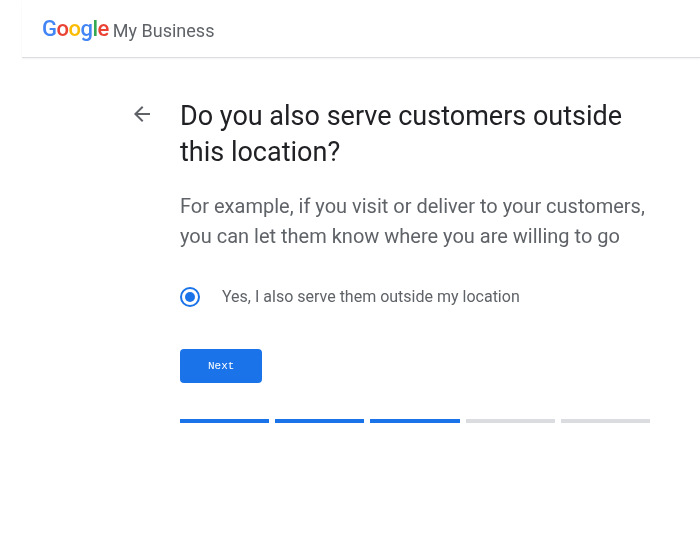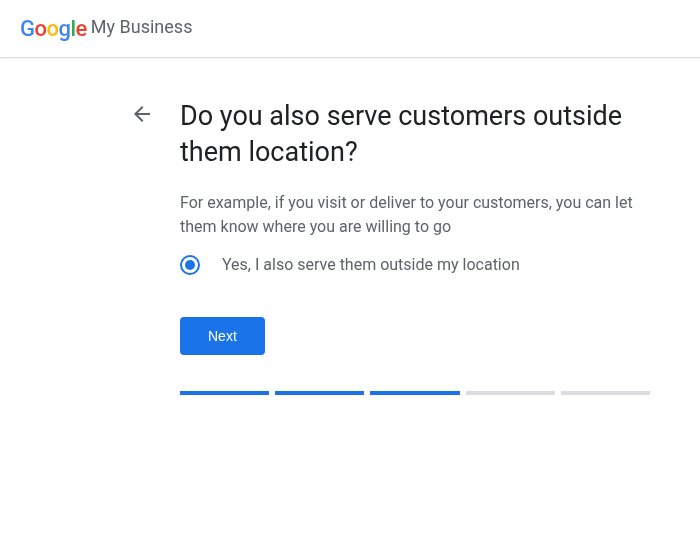--- a/index.html
+++ b/index.html
@@ -12,21 +12,22 @@
       background: #fff;
       width: 700px;
       height: 540px;
       overflow: hidden;
     }
     .header {
       padding: 16px 20px;
       border-bottom: 1px solid #dadce0;
       box-shadow: 0 1px 2px rgba(0,0,0,0.05);
       display: flex;
-      align-items: flex-start;
+      align-items: flex-end;
+      margin-left: 22px;
     }
     .google-logo {
       font-size: 22px;
       font-weight: 500;
       letter-spacing: -0.5px;
     }
     .g-blue { color: #4285F4; }
     .g-red { color: #EA4335; }
     .g-yellow { color: #FBBC05; }
     .g-green { color: #34A853; }
@@ -50,24 +51,24 @@
       margin-left: 50px;
     }
     .question-title {
       font-size: 27px;
       color: #202124;
       font-weight: 400;
       line-height: 1.35;
       margin-bottom: 20px;
     }
     .description {
-      font-size: 16px;
+      font-size: 20px;
       color: #5f6368;
       line-height: 1.5;
-      margin-bottom: 16px;
+      margin-bottom: 36px;
     }
     .radio-group {
       margin-bottom: 42px;
     }
     .radio-option {
       display: flex;
       margin-bottom: 28px;
       cursor: pointer;
     }
     .radio-circle {
@@ -97,25 +98,25 @@
     }
     .radio-label {
       font-size: 16px;
       color: #5f6368;
     }
     .next-button {
       background: #1a73e8;
       color: #fff;
       border: none;
       padding: 11px 28px;
-      font-size: 14px;
+      font-size: 11px;
       font-weight: 500;
       border-radius: 4px;
       cursor: pointer;
-      font-family: Liberation Sans, sans-serif;
+      font-family: Liberation Mono, monospace;
     }
     .progress-bar {
       display: flex;
       gap: 6px;
       margin-top: 36px;
     }
     .progress-segment {
       flex: 1;
       height: 4px;
     }
@@ -137,21 +138,21 @@
 </div>
 
 <div class="content">
   <div class="back-arrow">
     <svg width="24" height="24" viewBox="0 0 24 24" fill="#5f6368">
       <path d="M20 11H7.83l5.59-5.59L12 4l-8 8 8 8 1.41-1.41L7.83 13H20v-2z"></path>
     </svg>
   </div>
 
   <div class="main-content">
-    <h1 class="question-title">Do you also serve customers outside them location?</h1>
+    <h1 class="question-title">Do you also serve customers outside this location?</h1>
     
     <p class="description">For example, if you visit or deliver to your customers, you can let them know where you are willing to go</p>
     
     <div class="radio-group">
       <div class="radio-option">
         <div class="radio-circle radio-checked"></div>
         <span class="radio-label">Yes, I also serve them outside my location</span>
       </div>
 
     </div>

